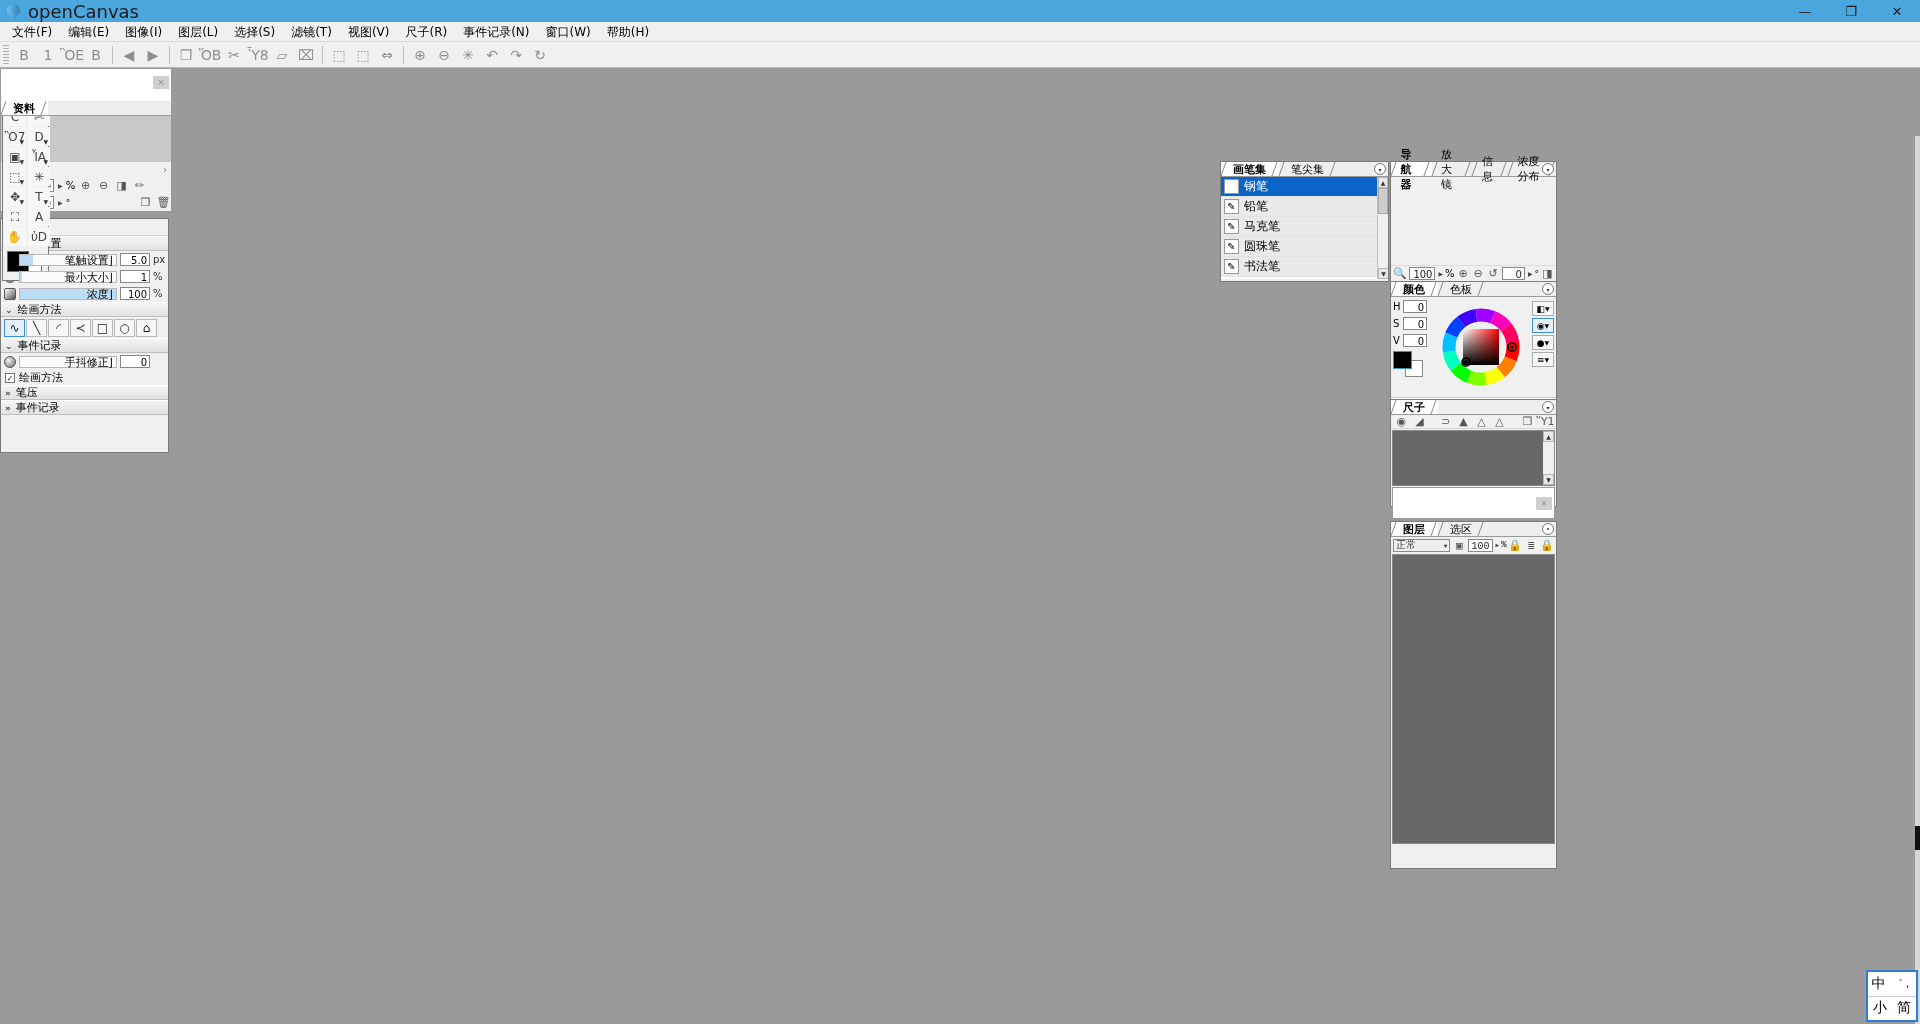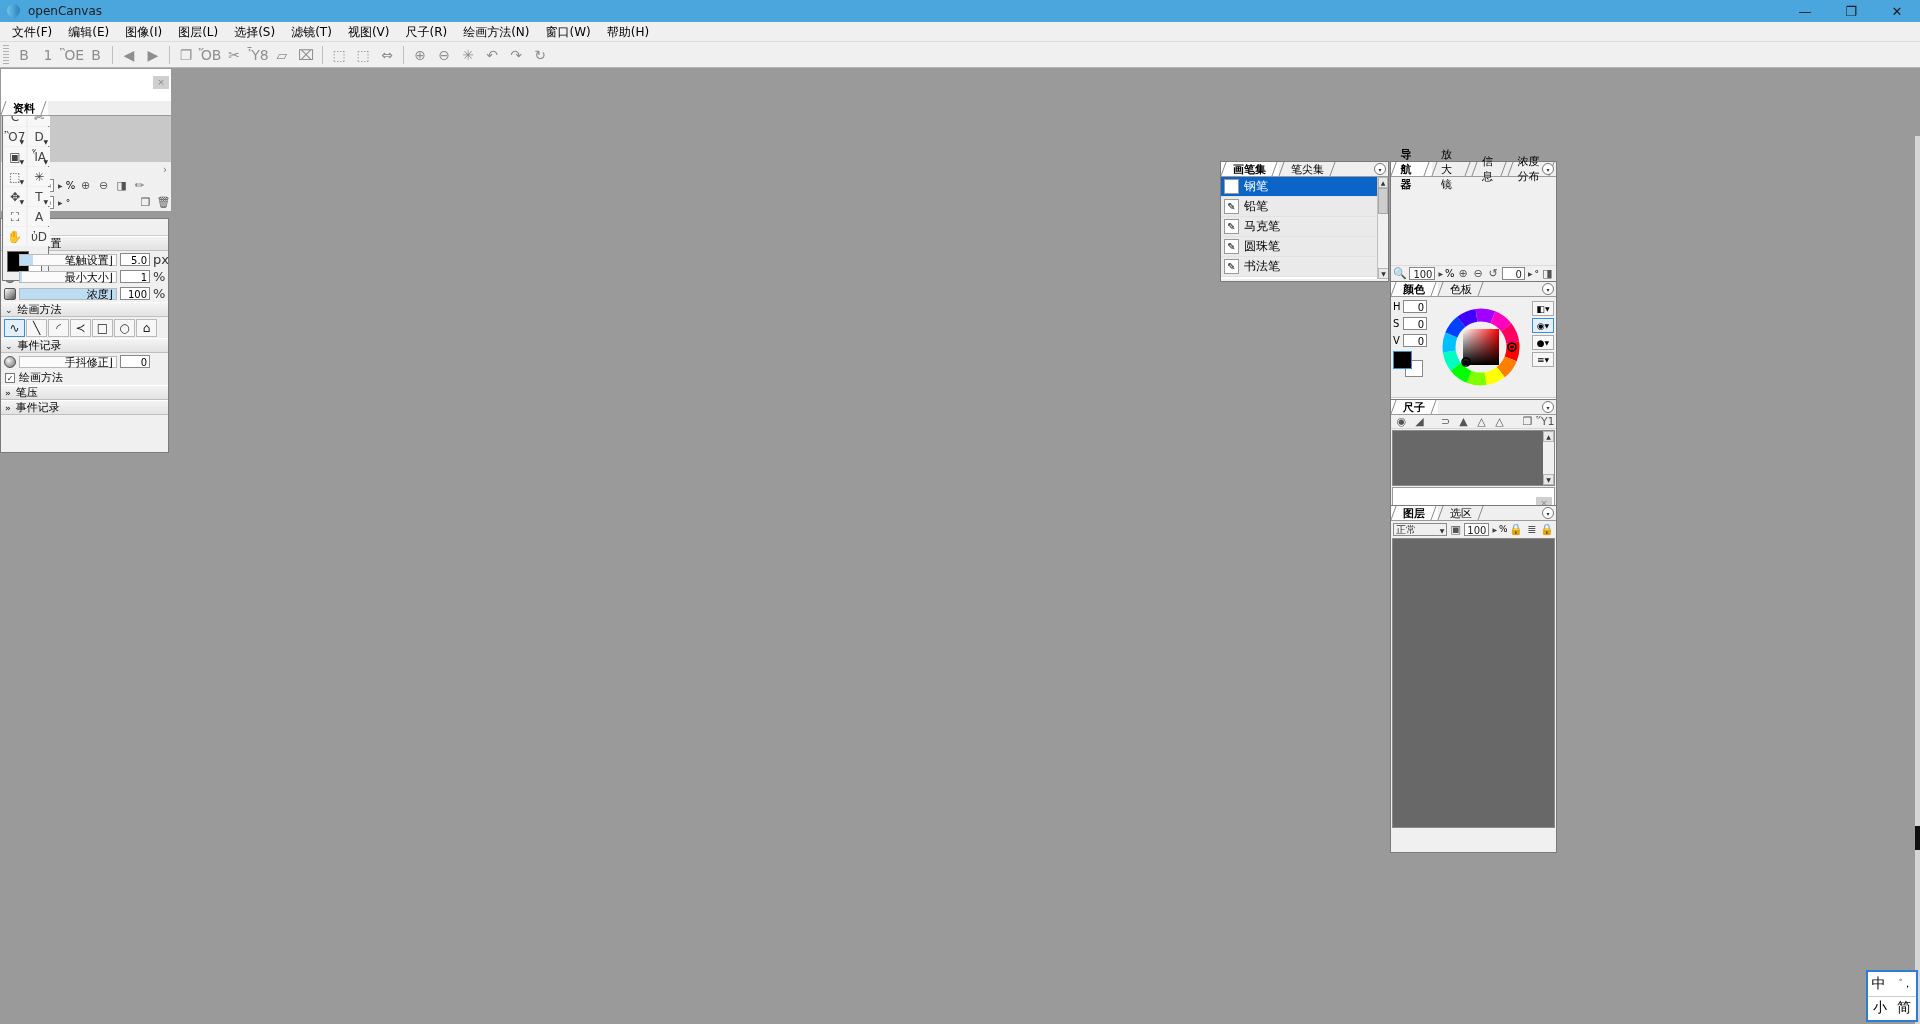--- a/index.html
+++ b/index.html
@@ -13,21 +13,21 @@
   #titlebar{
     height:22px; background:#4aa6dd; display:flex; align-items:center;
     position:relative;
   }
   #app-logo{ width:16px;height:16px;margin:0 6px 0 6px; position:relative;}
   #app-logo .drop{
     width:13px;height:13px;border-radius:50% 50% 50% 0;
     background:linear-gradient(135deg,#7fd4f5,#1a6fb0);
     transform:rotate(-45deg);margin:1px 0 0 1px;
   }
-  #app-title{ font-size:12px;color:#1b1b1b; }
+  #app-title{ font-size:18px;color:#1b1b1b; }
   #wincontrols{ position:absolute; right:0; top:0; height:22px; display:flex; }
   .wc{ width:46px;height:22px;display:flex;align-items:center;justify-content:center;
        font-size:13px;color:#1b1b1b;}
   
   #menubar{
     height:20px;background:#f0f0f0;display:flex;align-items:center;
     border-bottom:1px solid #dcdcdc; padding-left:4px;
   }
   .menu-item{ padding:2px 8px;font-size:12px;line-height:16px;color:#000; }
   
@@ -128,21 +128,21 @@
   .sl-icon{ width:12px;height:12px;border-radius:50%;
        background:radial-gradient(circle at 35% 35%,#f2f2f2,#6d6d6d);
        border:1px solid #555;flex:none;}
   .sl-icon.sq{ border-radius:2px;background:
        linear-gradient(135deg,#fff,#555);}
   .sl-track{ flex:1;height:12px;position:relative;border:1px solid #b9b9b9;background:#fbfbfb;}
   .sl-fill{ position:absolute;left:0;top:0;bottom:0;background:#bcdcf4; }
   .sl-label{ position:absolute;right:3px;top:0;line-height:12px;font-size:11px; }
   .sl-num{ width:30px;height:13px;background:#fff;border:1px solid #888;font-size:10px;
        text-align:right;padding-right:2px;line-height:13px;flex:none;}
-  .sl-unit{ font-size:13px;color:#333;width:12px;flex:none; }
+  .sl-unit{ font-size:10px;color:#333;width:12px;flex:none; }
   .shape-row{ height:21px;display:flex;gap:1px;padding:2px 3px;align-items:center; }
   .shape-btn{ width:21px;height:18px;border:1px solid #b9b9b9;background:#f7f7f7;
        display:flex;align-items:center;justify-content:center; }
   .shape-btn.sel{ border:1px solid #3c8fd0;background:#e3f0fb; }
   .chk-row{ height:15px;display:flex;align-items:center;gap:4px;padding-left:4px;font-size:11px;}
   .chkbox{ width:10px;height:10px;border:1px solid #777;background:#fff;
        font-size:8px;line-height:9px;text-align:center;color:#222;}
   
   #navpanel{ left:1390px; top:93px; width:167px; height:120px; }
   #nav-body{ height:88px;background:#f0f0f0; }
@@ -165,21 +165,21 @@
   .cbtn{ height:15px;border:1px solid #aaa;background:#f7f7f7;display:flex;
        align-items:center;justify-content:center;font-size:9px; }
   .cbtn.sel{ border:1px solid #3c8fd0;background:#e3f0fb; }
   #rulerpanel{ left:1390px; top:331px; width:167px; height:108px; }
   #rul-tools{ height:14px;display:flex;align-items:center;gap:3px;padding:0 3px;
        background:#f0f0f0;border-bottom:1px solid #d6d6d6;font-size:10px;color:#444;}
   #rul-list{ height:56px;background:#686868;border:1px solid #8a8a8a;margin:1px;position:relative;}
   #rul-white{ height:32px;background:#fff;border:1px solid #999;margin:1px;position:relative;}
   #rul-white .x{ position:absolute;right:2px;top:9px;width:16px;height:13px;
        background:#cfcfcf;color:#888;font-size:9px;text-align:center;line-height:13px;}
-  #layerpanel{ left:1390px; top:437px; width:167px; height:348px; }
+  #layerpanel{ left:1390px; top:453px; width:167px; height:348px;font-family:Liberation Mono, monospace; }
   #lay-ctrl{ height:16px;display:flex;align-items:center;gap:2px;padding:0 2px;background:#f0f0f0;}
   .combo{ width:62px;height:13px;background:#efefef;border:1px solid #8a8a8a;
        font-size:10px;line-height:12px;padding-left:2px;position:relative;color:#333;}
   .combo .ar{ position:absolute;right:2px;top:0;font-size:6px;line-height:13px;color:#333;}
   #lay-list{ flex:1;background:#686868;border:1px solid #8a8a8a;margin:1px;height:290px;}
   
   #canvas-bar-right{ position:absolute;right:0;top:68px;width:5px;bottom:0;background:#d6d6d6;}
   #scroll-nub{ position:absolute;right:0px;top:690px;width:5px;height:24px;background:#111; }
   #ime{ position:absolute;right:2px;bottom:2px;width:52px;height:52px;
        border:2px solid #2a7fd4;background:#fff;display:flex;flex-direction:column;
@@ -204,21 +204,21 @@
 
 <div id="menubar">
     <div class="menu-item">文件(F)</div>
     <div class="menu-item">编辑(E)</div>
     <div class="menu-item">图像(I)</div>
     <div class="menu-item">图层(L)</div>
     <div class="menu-item">选择(S)</div>
     <div class="menu-item">滤镜(T)</div>
     <div class="menu-item">视图(V)</div>
     <div class="menu-item">尺子(R)</div>
-    <div class="menu-item">绘画方法(N)</div>
+    <div class="menu-item">事件记录(N)</div>
     <div class="menu-item">窗口(W)</div>
     <div class="menu-item">帮助(H)</div>
   </div>
 
 <div id="toolbar">
   <div id="tb-grip"></div>
 <div class="tb-btn">
       <span style="color:#8e8e8e;font-size:14px">὜B</span>
     </div>
     <div class="tb-btn">

